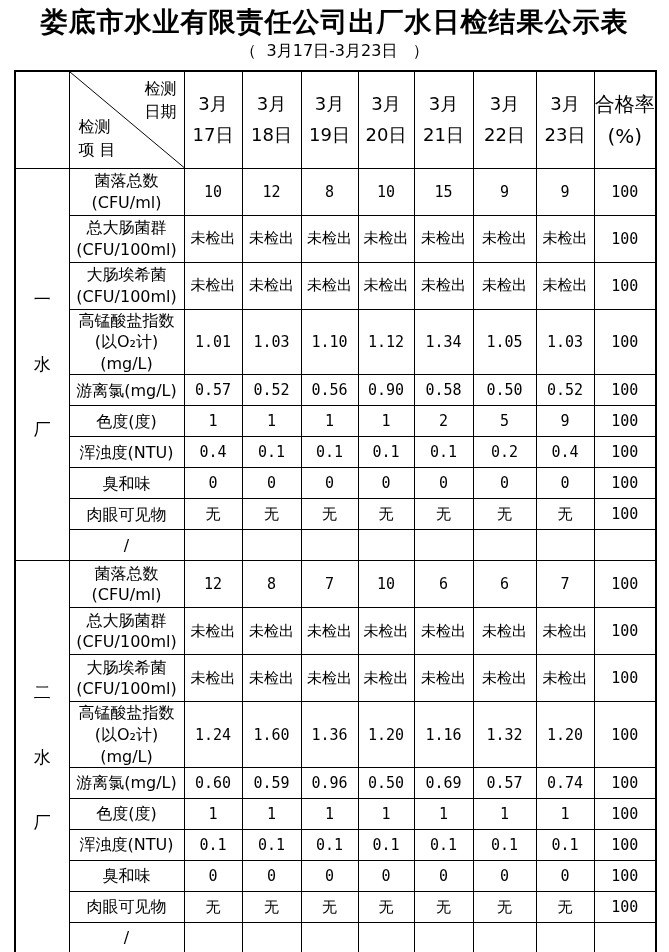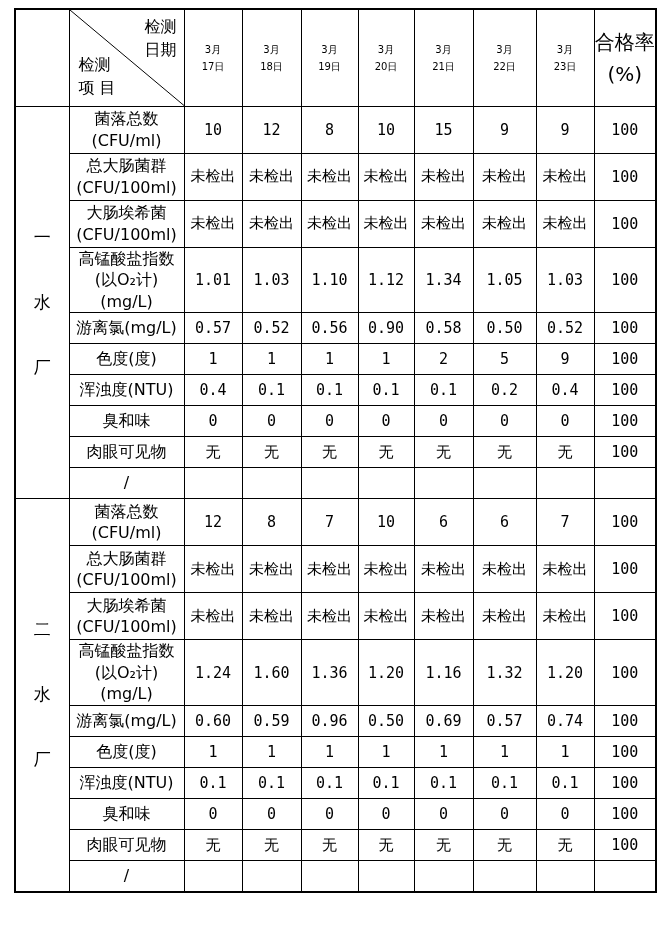--- a/index.html
+++ b/index.html
@@ -6,41 +6,43 @@
   body{width:669px;height:952px;position:relative;color:#000;
        font-family:"DejaVu Sans","Liberation Sans",sans-serif;}
   .page-title{margin:4px 0 0 0;text-align:center;font-size:27px;font-weight:bold;
       letter-spacing:1px;line-height:1.3;font-family:"DejaVu Sans",sans-serif;}
   .page-subtitle{text-align:center;font-size:16px;margin-top:2px;white-space:pre;}
   table{border-collapse:collapse;table-layout:fixed;margin:8px 0 0 14px;
         border:2px solid #000;}
   th,td{border:1px solid #000;text-align:center;vertical-align:middle;
         padding:0;font-weight:normal;overflow:hidden;}
   .header-row{height:97px;}
-  .date-head{font-size:10px;white-space:pre-line;line-height:1.7;}
+  .date-head{font-size:18px;white-space:pre-line;line-height:1.7;}
   .rate-head{font-size:20px;white-space:pre-line;line-height:1.6;}
   .item-label{font-size:16px;white-space:pre-line;line-height:1.35;}
   .value-cell{font-size:15px;font-family:"DejaVu Sans Mono","Liberation Mono",monospace;}
   .rh-tall{height:47px;}
   .rh-xtall{height:61px;}
   .rh-short{height:31px;}
   .plant-cell{background:#fff;}
   .plant-label{display:flex;flex-direction:column;align-items:center;
       justify-content:center;gap:48px;font-size:17px;line-height:1;}
   .diagonal-cell{position:relative;padding:0;margin-top:46px;}
   .diag-svg{position:absolute;left:0;top:0;width:100%;height:100%;display:block;}
   .corner-top{position:absolute;top:5px;right:7px;font-size:16px;
       white-space:pre-line;line-height:1.45;text-align:center;}
   .corner-bottom{position:absolute;bottom:6px;left:9px;font-size:16px;
       white-space:pre-line;line-height:1.45;text-align:left;}
 </style>
 </head>
 <body>
 
 <div>
+  <h1 class="page-title">娄底市水业有限责任公司出厂水日检结果公示表</h1>
+  <div class="page-subtitle">（  3月17日-3月23日   ）</div>
 
   <table>
     <colgroup>
       <col style="width:54px">
         <col style="width:115px">
       <col style="width:58px">
         <col style="width:59px">
         <col style="width:57px">
       <col style="width:56px">
         <col style="width:59px">

